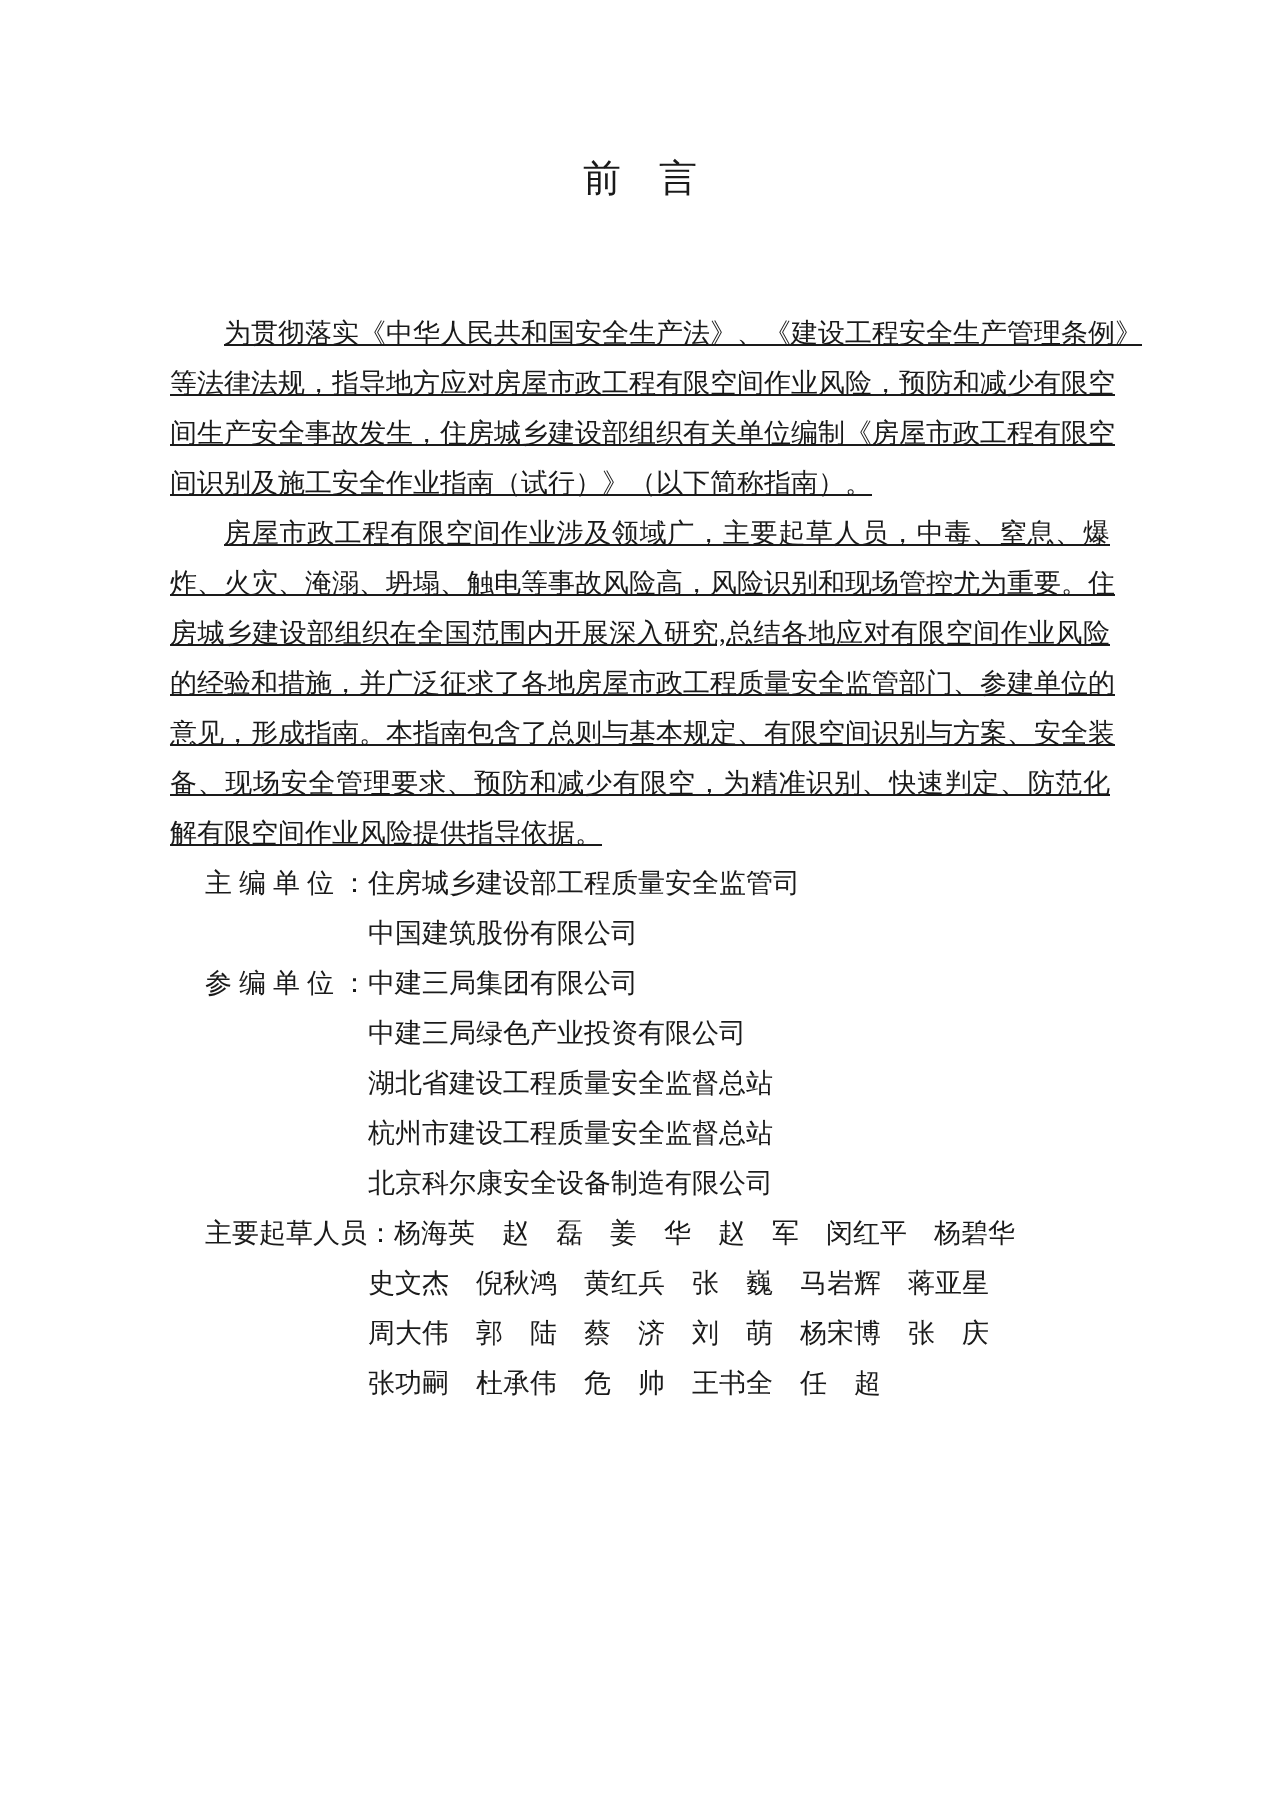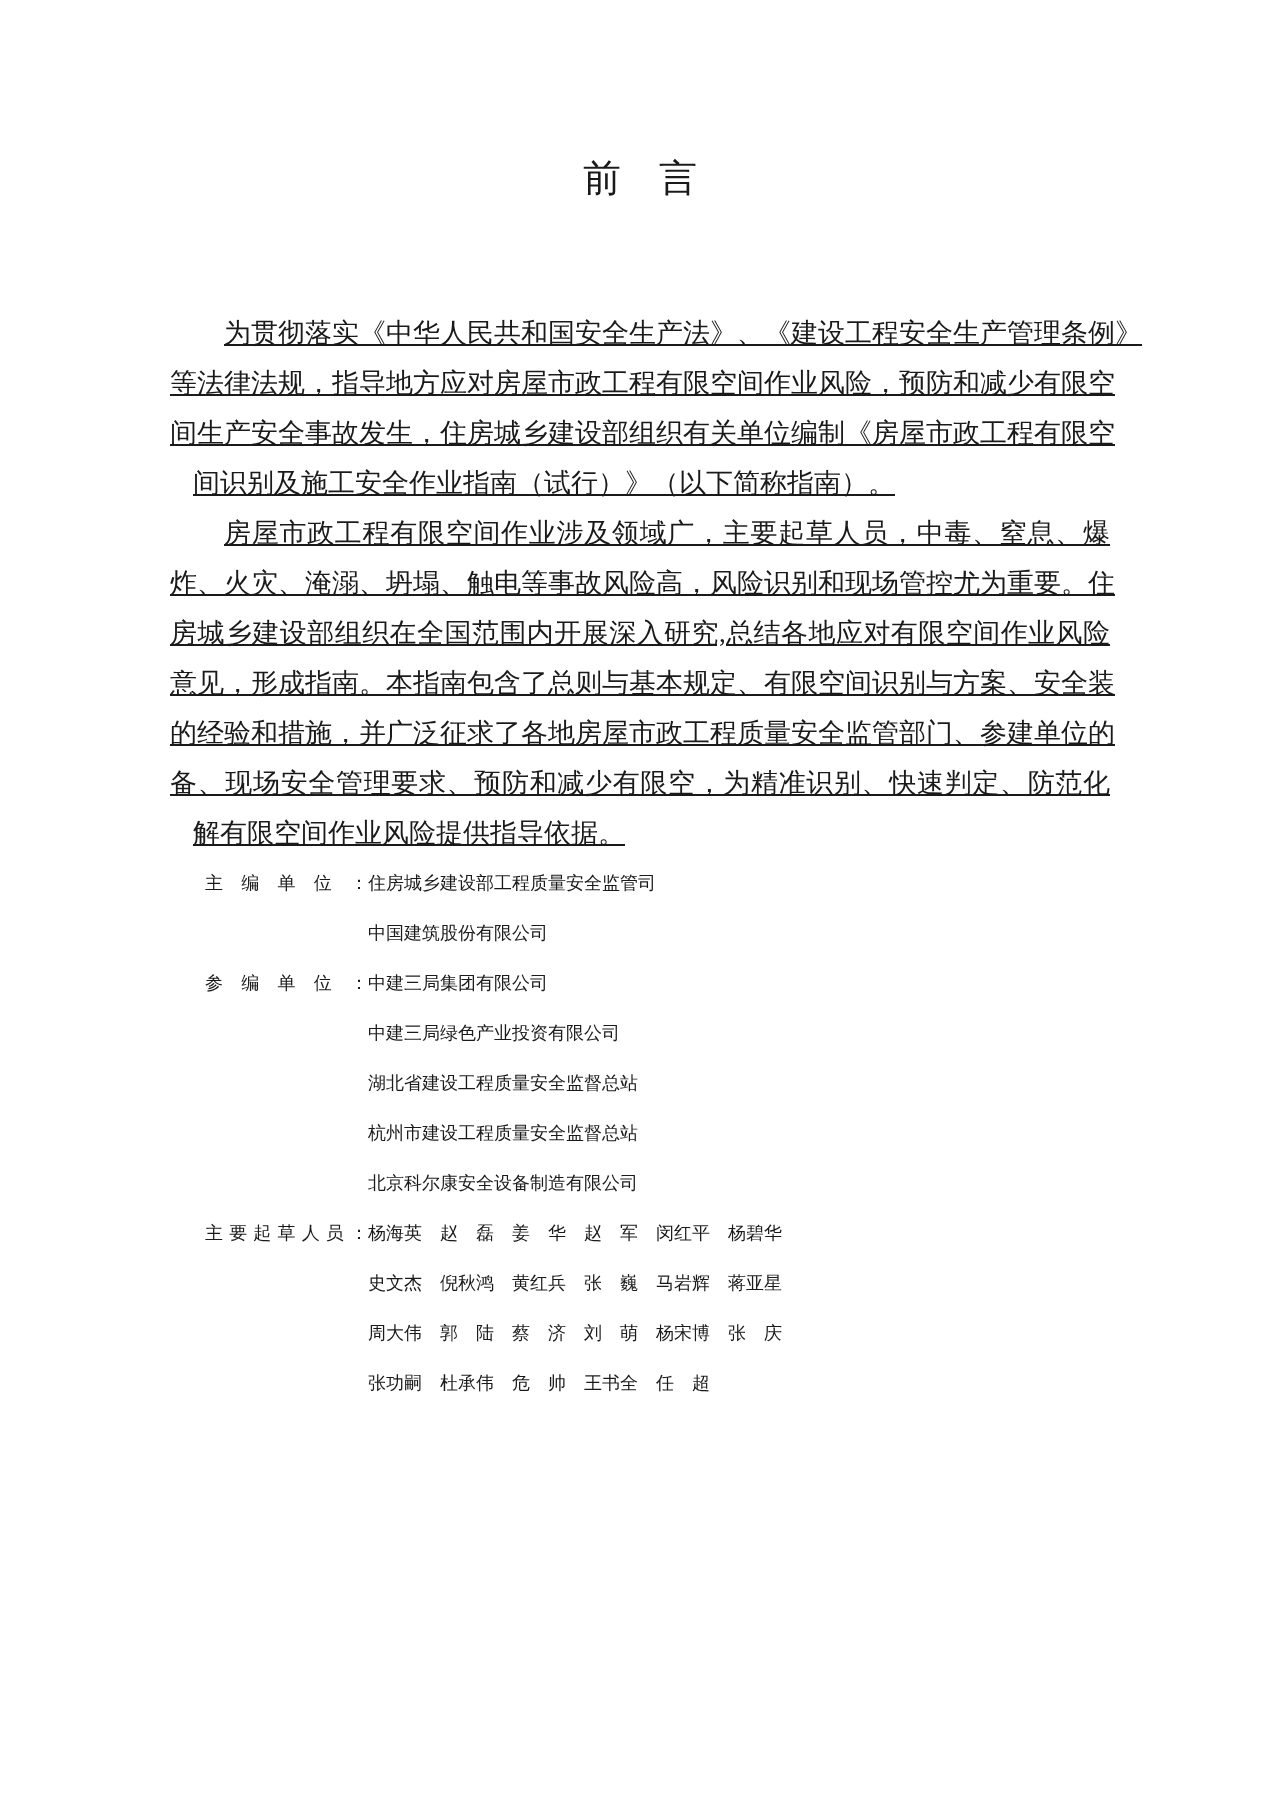--- a/index.html
+++ b/index.html
@@ -37,25 +37,24 @@
     text-align-last: justify;
     white-space: nowrap;
     letter-spacing: 0;
     text-decoration: underline;
   }
   .para-line.indent {
     text-indent: 54px;
   }
   .para-line.is-last {
     text-align-last: left;
-    margin-left: 23px;
   }
   .credit-row {
     display: flex;
-    font-size: 18px;
+    font-size: 27px;
     line-height: 50px;
     height: 50px;
   }
   .credit-label {
     flex: 0 0 163px;
     margin-left: 35px;
     text-align: justify;
     text-align-last: justify;
     white-space: nowrap;
   }
@@ -72,22 +71,22 @@
       <div class="paragraph">
         <div class="para-line indent">为贯彻落实《中华人民共和国安全生产法》、《建设工程安全生产管理条例》</div>
         <div class="para-line">等法律法规，指导地方应对房屋市政工程有限空间作业风险，预防和减少有限空</div>
         <div class="para-line">间生产安全事故发生，住房城乡建设部组织有关单位编制《房屋市政工程有限空</div>
         <div class="para-line is-last">间识别及施工安全作业指南（试行）》（以下简称指南）。</div>
       </div>
       <div class="paragraph">
         <div class="para-line indent">房屋市政工程有限空间作业涉及领域广，主要起草人员，中毒、窒息、爆</div>
         <div class="para-line">炸、火灾、淹溺、坍塌、触电等事故风险高，风险识别和现场管控尤为重要。住</div>
         <div class="para-line">房城乡建设部组织在全国范围内开展深入研究,总结各地应对有限空间作业风险</div>
+        <div class="para-line">的经验和措施，并广泛征求了各地房屋市政工程质量安全监管部门、参建单位的</div>
         <div class="para-line">意见，形成指南。本指南包含了总则与基本规定、有限空间识别与方案、安全装</div>
-        <div class="para-line">的经验和措施，并广泛征求了各地房屋市政工程质量安全监管部门、参建单位的</div>
         <div class="para-line">备、现场安全管理要求、预防和减少有限空，为精准识别、快速判定、防范化</div>
         <div class="para-line is-last">解有限空间作业风险提供指导依据。</div>
       </div>
       <div class="credit-row">
         <div class="credit-label">主编单位：</div>
         <div class="credit-value">住房城乡建设部工程质量安全监管司</div>
       </div>
       <div class="credit-row">
         <div class="credit-label"></div>
         <div class="credit-value">中国建筑股份有限公司</div>

